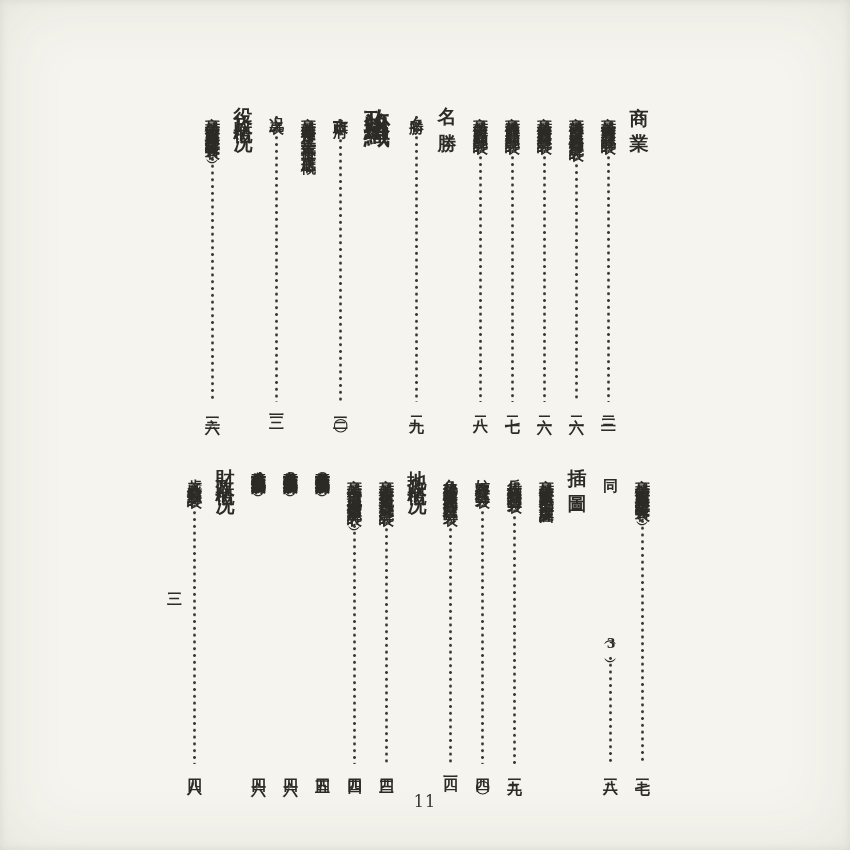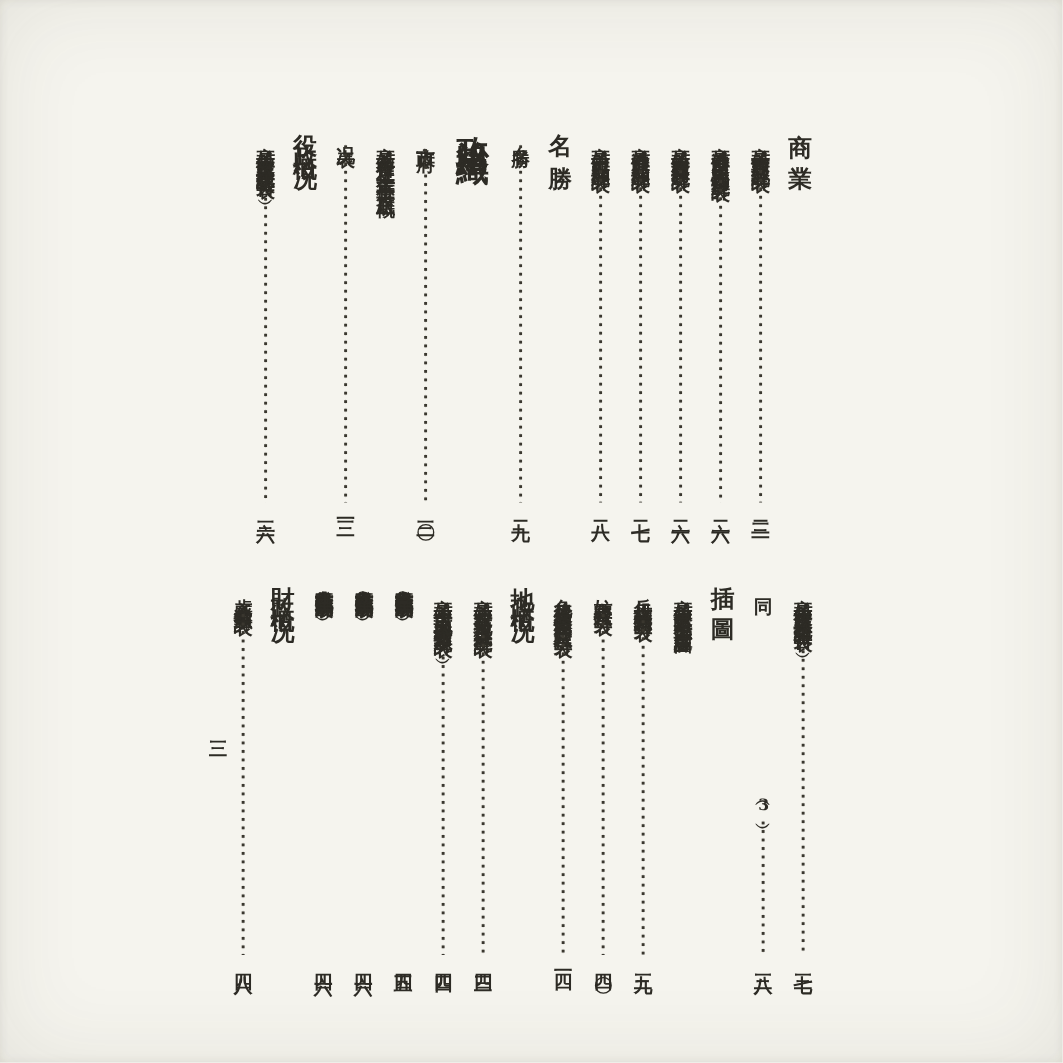--- a/index.html
+++ b/index.html
@@ -186,13 +186,14 @@
       <div class="col header h4">
         <span class="htext">財政概况</span>
       </div>
       <div class="col entry">
         <span class="title">歲入分類累計表</span>
         <span class="leader dotted"></span>
         <span class="pageno">四八</span>
       </div>
     </div>
   <div class="folio">三</div>
+  <div class="pagenum">11</div>
 </div>
 
 </body></html>

